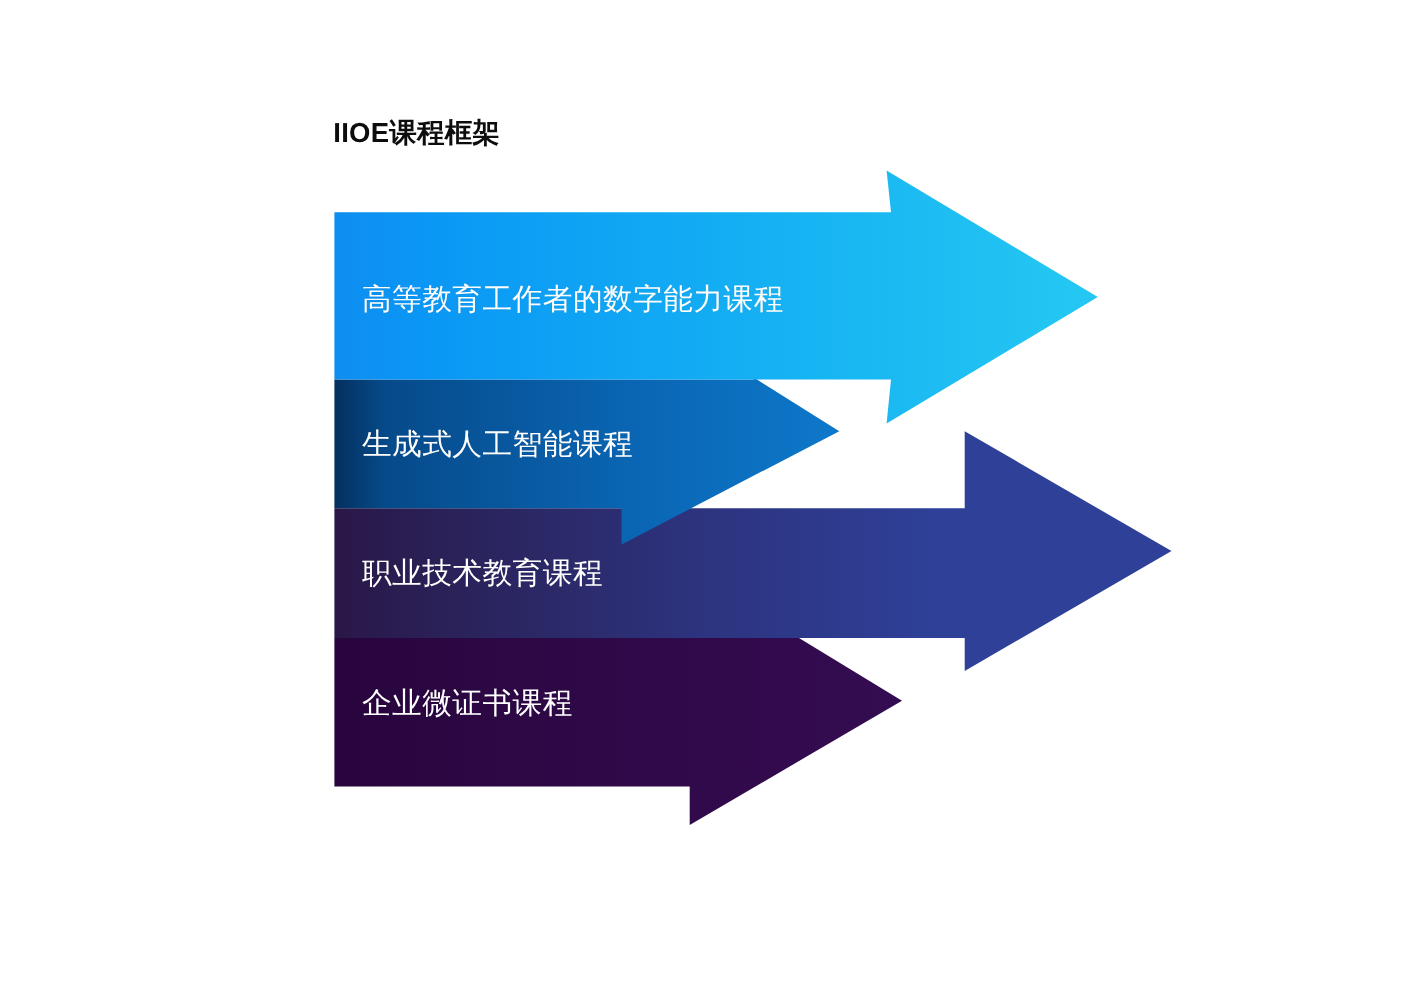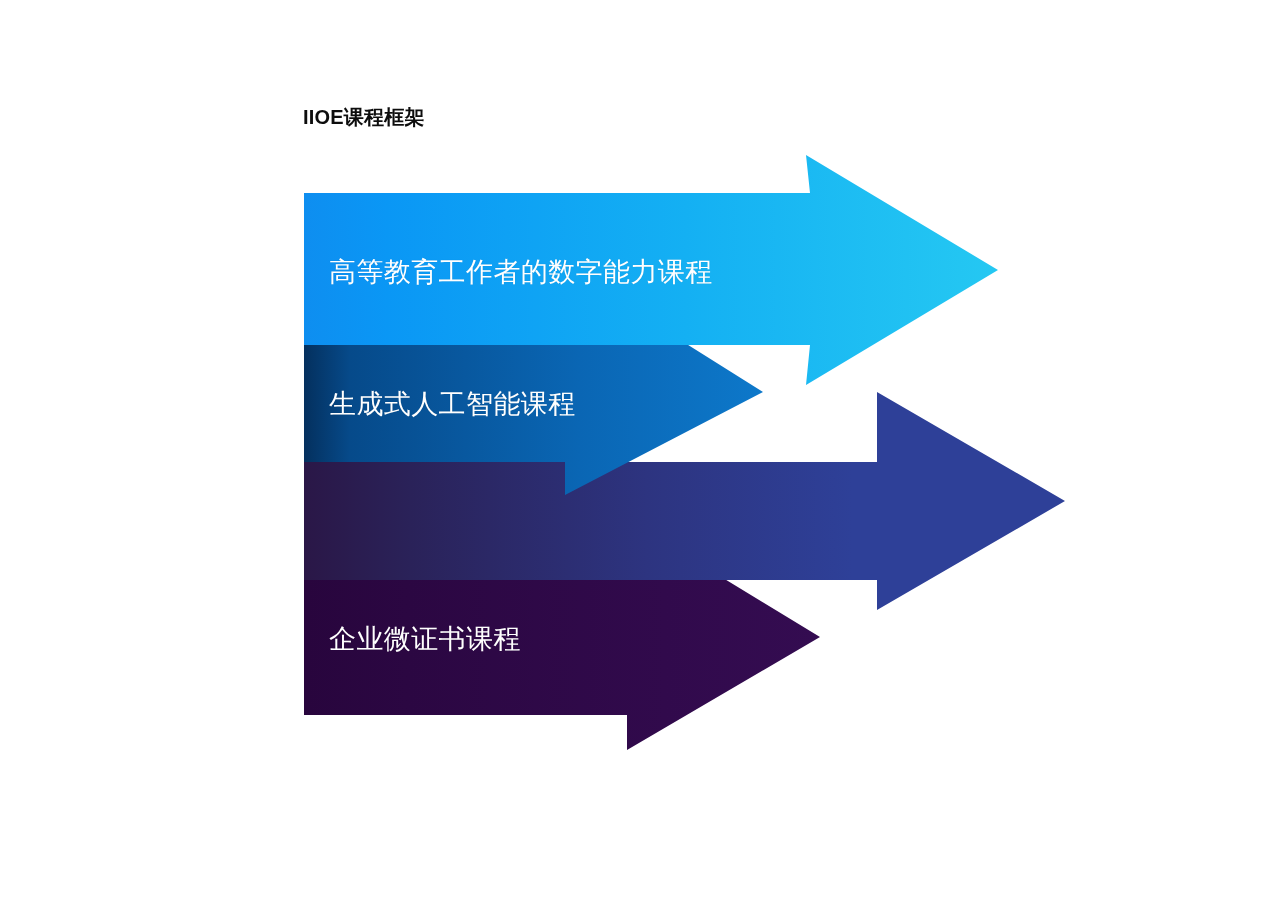--- a/index.html
+++ b/index.html
@@ -17,21 +17,21 @@
   }
   #slide {
     position: absolute;
     inset: 0;
     background: #ffffff;
   }
   #title {
     position: absolute;
     left: 303px;
     top: 104px;
-    font-size: 20px;
+    font-size: 25px;
     font-weight: bold;
     color: #0d0d0d;
     letter-spacing: 0.2px;
     white-space: nowrap;
   }
   #diagram {
     position: absolute;
     left: 0;
     top: 0;
     width: 1280px;
@@ -93,16 +93,17 @@
 
     <polygon fill="url(#grad1)" points="304,345 685,345 685,343 763,392 565,495 565,462 304,462"></polygon>
 
     <polygon fill="url(#grad0)" points="304,193 810,193 806,155 998,270 806,385 810,345 304,345"></polygon>
   </svg>
 
   <div class="arrow-label" id="label-0">高等教育工作者的数字能力课程</div>
 
   <div class="arrow-label" id="label-1">生成式人工智能课程</div>
 
+  <div class="arrow-label" id="label-2">职业技术教育课程</div>
 
   <div class="arrow-label" id="label-3">企业微证书课程</div>
 
 </div>
 
 </body></html>

